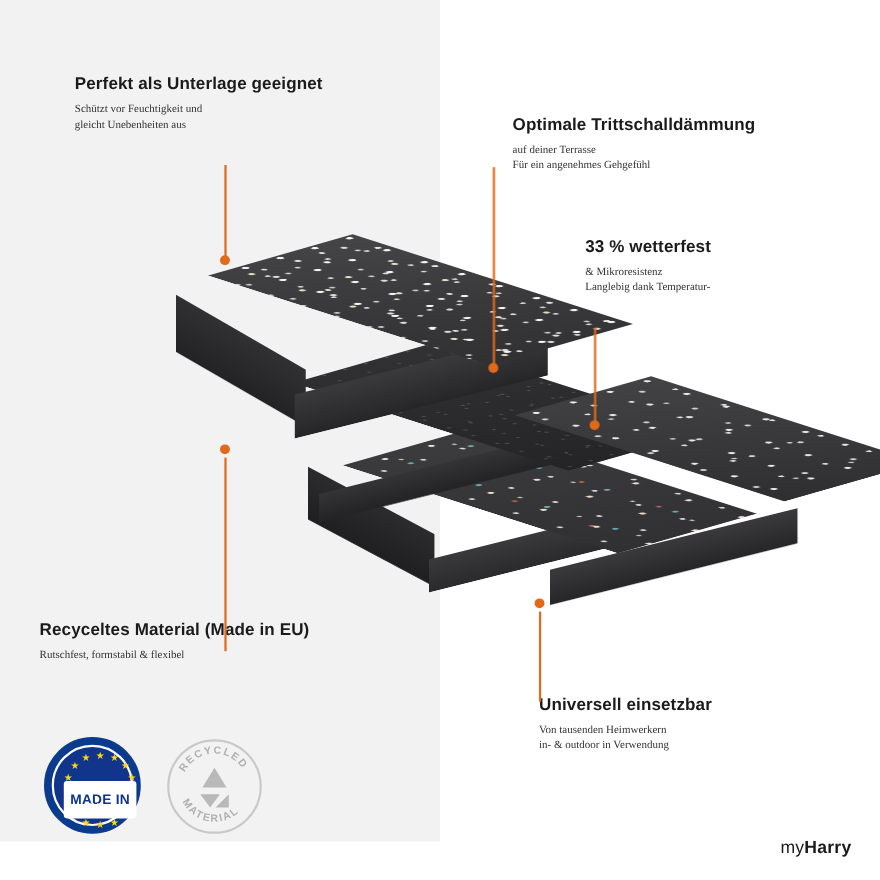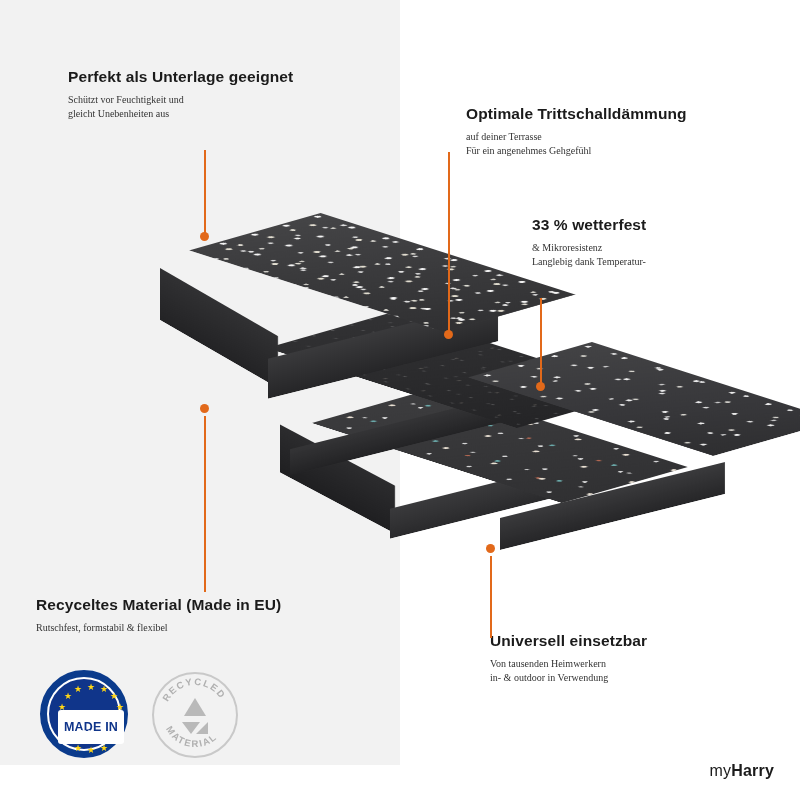--- a/index.html
+++ b/index.html
@@ -292,21 +292,21 @@
   <div class="callout" style="left:532px; top:216px;">
     <div class="title">33 % wetterfest</div>
     <div class="line">&amp; Mikroresistenz</div>
     <div class="line">Langlebig dank Temperatur-</div>
   </div>
   <div class="leader" style="left:536px; top:298px; width:12px; height:88px;">
     <div class="stem" style="left:4px; top:0; width:1.6px; height:86px;"></div>
   </div>
   <div class="dot" style="left:536px; top:382px;"></div>
 
-  <div class="callout" style="left:36px; top:596px;">
+  <div class="callout" style="left:36px; top:564px;">
     <div class="title">Recyceltes Material (Made in EU)</div>
     <div class="line">Rutschfest, formstabil &amp; flexibel</div>
   </div>
   <div class="leader" style="left:200px; top:410px; width:12px; height:180px;">
     <div class="stem" style="left:4px; top:6px; width:1.6px; height:176px;"></div>
   </div>
   <div class="dot" style="left:200px; top:404px;"></div>
 
   <div class="callout" style="left:490px; top:632px;">
     <div class="title">Universell einsetzbar</div>

